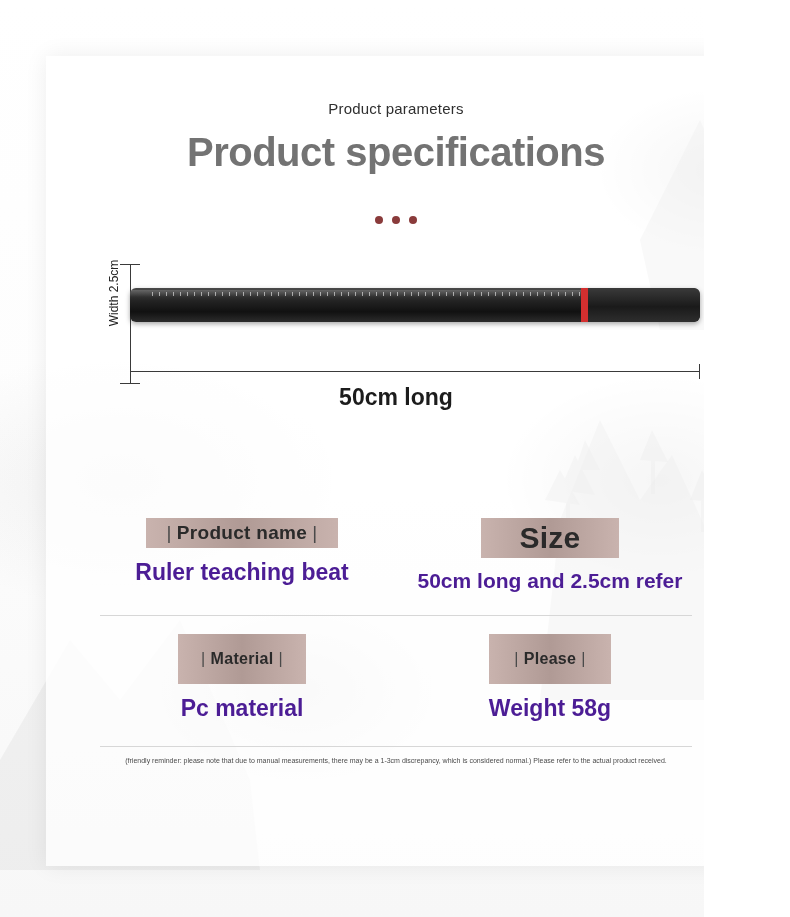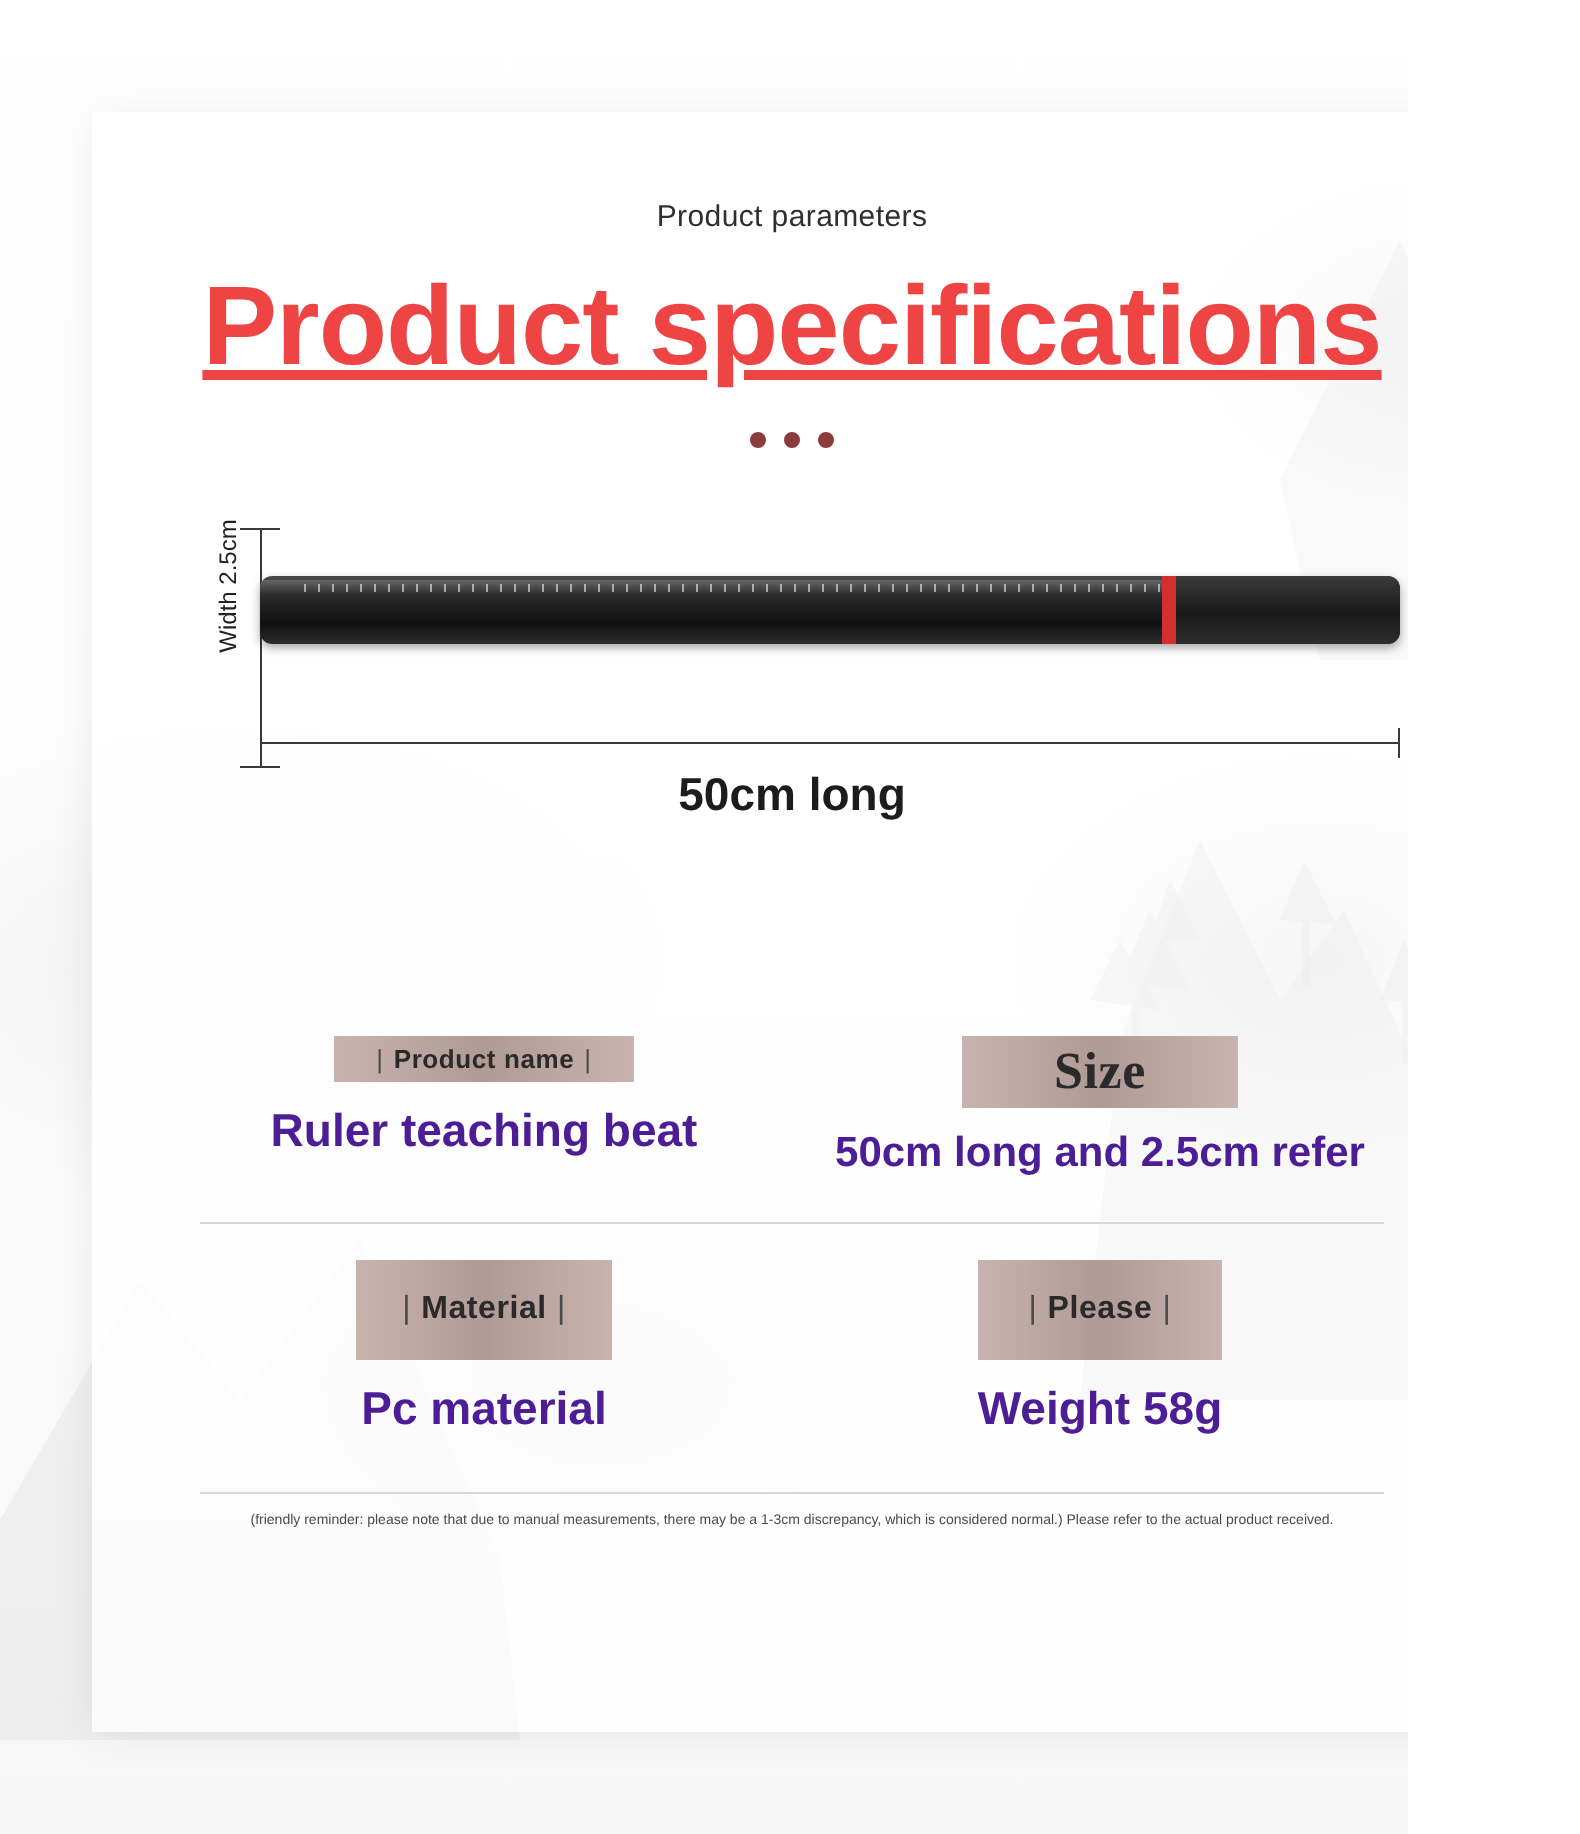--- a/index.html
+++ b/index.html
@@ -58,25 +58,24 @@
     color: #2f2f2f;
     letter-spacing: 0.2px;
   }
 
   .headline {
     position: absolute;
     top: 74px;
     left: 0;
     width: 100%;
     text-align: center;
-    font-size: 56px;
+    font-size: 40px;
     font-weight: bold;
-    color: #ef4444;
+    color: #737373;
     letter-spacing: -0.5px;
-    text-decoration: underline;
   }
 
   .dots {
     position: absolute;
     top: 160px;
     left: 0;
     width: 100%;
     display: flex;
     justify-content: center;
     gap: 9px;
@@ -229,29 +228,28 @@
     width: 50%;
     box-sizing: border-box;
     text-align: center;
     padding-bottom: 16px;
   }
   .chip {
     display: inline-block;
     padding: 4px 16px;
     background: linear-gradient(90deg, #c9b3ae 0%, #b09a95 50%, #c9b3ae 100%);
     color: #2a2a2a;
-    font-size: 13px;
+    font-size: 19px;
     font-weight: bold;
     letter-spacing: 0.3px;
     min-width: 86px;
   }
   .chip.big {
-    font-size: 26px;
+    font-size: 30px;
     padding: 3px 26px;
-    font-family: Liberation Serif, serif;
   }
   .chip.mid {
     font-size: 16px;
     padding: 16px 18px;
   }
   .chip .bar {
     color: #4a4a4a;
     font-weight: normal;
     padding: 0 5px;
   }

